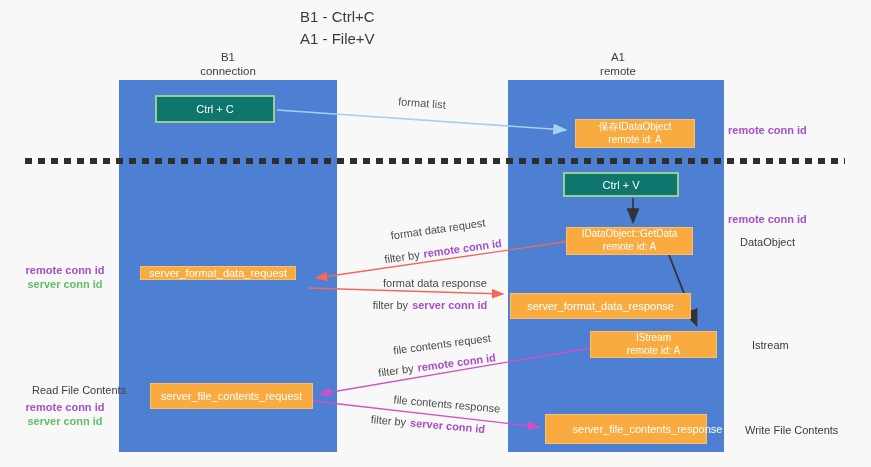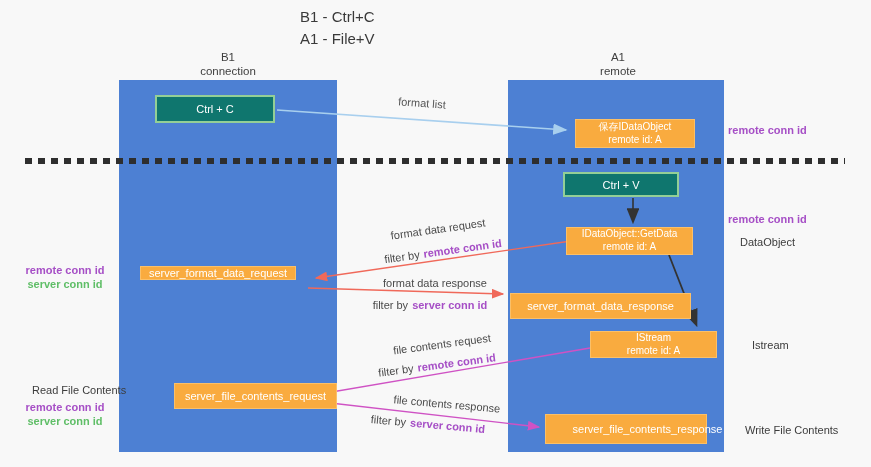--- a/index.html
+++ b/index.html
@@ -124,21 +124,21 @@
 
   <div class="obox" style="left:510px;top:293px;width:181px;height:26px;">
     <span>server_format_data_response</span>
   </div>
 
   <div class="obox" style="left:590px;top:331px;width:127px;height:27px;">
     <span class="sm">IStream</span>
     <span class="sm">remote id: A</span>
   </div>
 
-  <div class="obox" style="left:150px;top:383px;width:163px;height:26px;margin-left:24px;">
+  <div class="obox" style="left:150px;top:383px;width:163px;height:26px;">
     <span>server_file_contents_request</span>
   </div>
 
   <div class="obox" style="left:545px;top:414px;width:162px;height:30px;padding-left:43px;">
     <span>server_file_contents_response</span>
   </div>
 
   <div class="alabel" style="left:422px;top:103px;transform:translate(-50%,-50%) rotate(4deg);color:#555;">format list</div>
 
   <div class="alabel" style="left:438px;top:229px;transform:translate(-50%,-50%) rotate(-8deg);">format data request</div>

